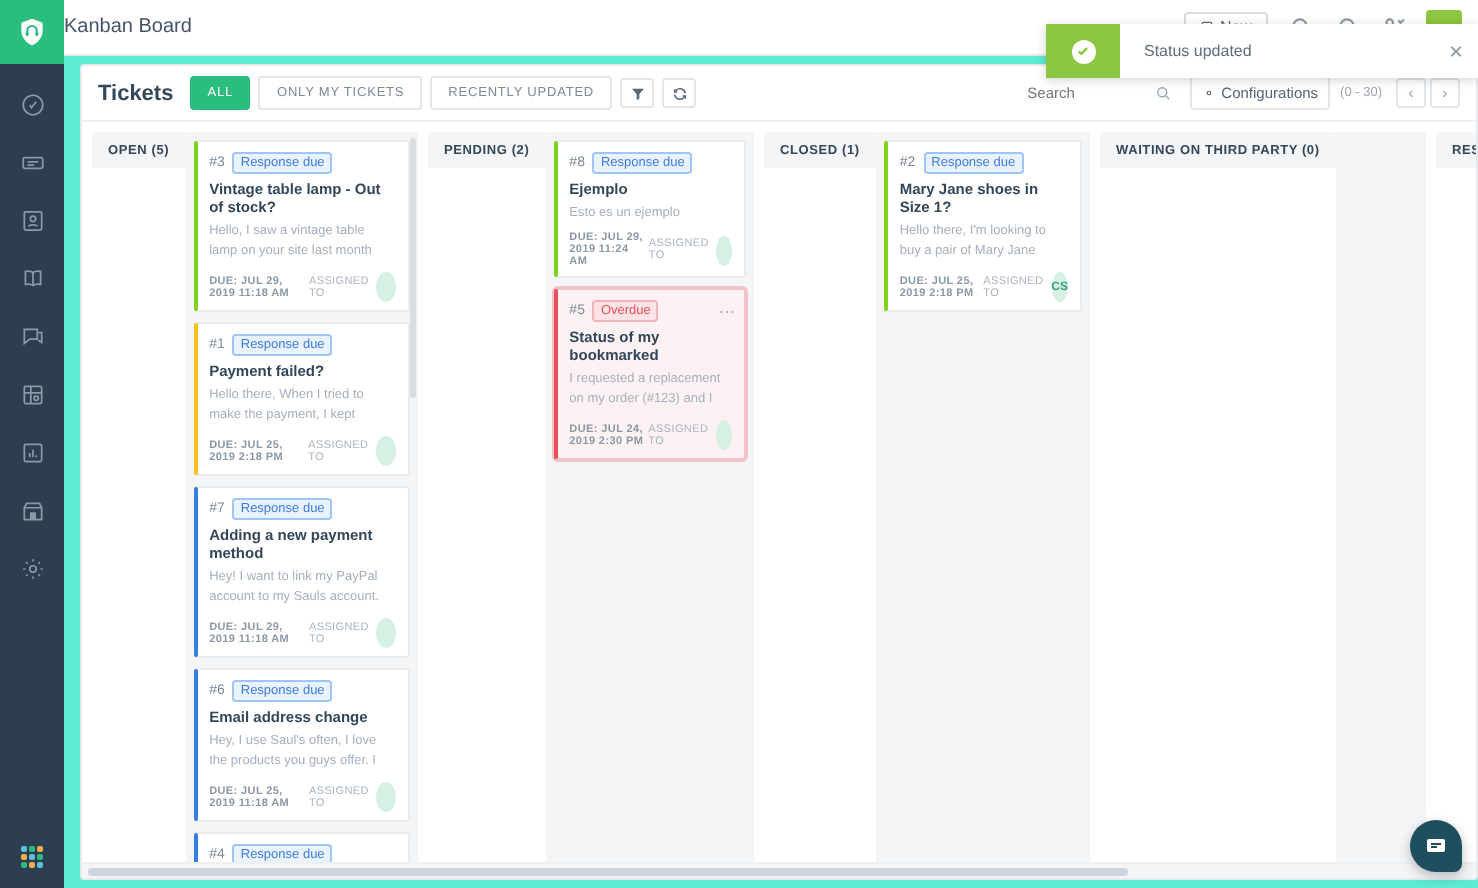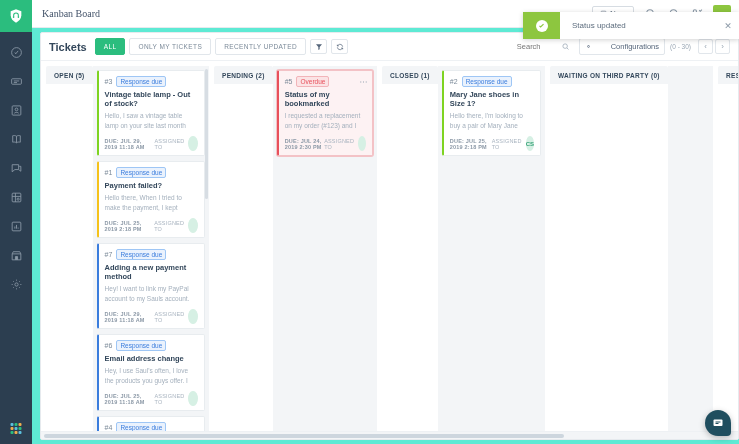--- a/index.html
+++ b/index.html
@@ -36,21 +36,21 @@
   }
   .rail-grid i { display: block; width: 3px; height: 3px; border-radius: 1px; }
 
   
   .topbar {
     position: absolute; left: 32px; top: 0; width: 707px; height: 28px;
     background: #ffffff; border-bottom: 1px solid #e6eaee;
     display: flex; align-items: center;
   }
   .topbar-title {
-    margin-left: 10px; font-size: 10px; color: #44546a; font-weight: 400; font-family: Liberation Serif, serif;
+    font-size: 10px; color: #44546a; font-weight: 400;
   }
   .topbar-right {
     margin-left: auto; display: flex; align-items: center; gap: 10px; padding-right: 8px;
   }
   .new-btn {
     display: flex; align-items: center; gap: 3px;
     border: 1px solid #d6dce2; border-radius: 2px;
     padding: 2px 7px; font-size: 8px; color: #5d6d7e; background: #fff;
     cursor: pointer;
   }
@@ -111,26 +111,26 @@
   .icon-btn {
     border: 1px solid #e1e6eb; background: #fff; width: 17px; height: 15px;
     border-radius: 2px; margin-right: 4px; cursor: pointer;
     display: flex; align-items: center; justify-content: center; color: #55657a;
   }
   .icon-btn svg { width: 8px; height: 8px; }
   .toolbar-right { margin-left: auto; display: flex; align-items: center; }
   .search-wrap { display: flex; align-items: center; margin-right: 8px; }
   .search-input {
     border: none; outline: none; font-size: 7.5px; color: #9aa7b4;
-    width: 62px; background: transparent; font-family: "Liberation Sans", sans-serif; text-align: center;
+    width: 62px; background: transparent; font-family: "Liberation Sans", sans-serif;
   }
   .search-icon { width: 11px; height: 11px; color: #9aa7b4; display:flex;align-items:center;justify-content:center;cursor:pointer;}
   .search-icon svg { width: 9px; height: 9px; }
   .cfg-btn {
-    display: flex; align-items: center; gap: 19px;
+    display: flex; align-items: center; gap: 3px;
     border: 1px solid #e1e6eb; background: #fff; border-radius: 2px;
     padding: 3px 5px; font-size: 7.5px; color: #55657a; cursor: pointer; white-space: nowrap;
   }
   .cfg-btn svg { width: 7px; height: 7px; }
   .pager-count { font-size: 6.5px; color: #9aa7b4; margin: 0 5px; white-space: nowrap; }
   .pager-btn {
     border: 1px solid #e1e6eb; background: #fff; width: 15px; height: 15px;
     border-radius: 2px; margin-left: 2px; cursor: pointer; color: #9aa7b4;
     display: flex; align-items: center; justify-content: center; font-size: 8px;
   }
@@ -456,20 +456,33 @@
                   <span class="t-id">#4</span>
                   <span class="t-tag">Response due</span>
                 </div>
               </div>
               <div class="col-scrollbar"></div>
             </div>
           </div>
           <div class="column">
             <div class="col-head">PENDING (2)</div>
             <div class="col-body">
+              <div class="ticket" style="border-left-color: rgb(126, 211, 33);">
+                <div class="t-row1">
+                  <span class="t-id">#8</span>
+                  <span class="t-tag">Response due</span>
+                </div>
+                <div class="t-title">Ejemplo</div>
+                <div class="t-desc">Esto es un ejemplo</div>
+                <div class="t-foot">
+                  <span class="t-due">DUE: JUL 29, 2019 11:24 AM</span>
+                  <span class="t-assign-label">ASSIGNED TO</span>
+                  <span class="t-avatar"></span>
+                </div>
+              </div>
               <div class="ticket overdue" style="border-left-color: rgb(232, 80, 91);">
                 <div class="t-row1">
                   <span class="t-id">#5</span>
                   <span class="t-tag overdue">Overdue</span>
                   <span class="t-kebab">⋮</span>
                 </div>
                 <div class="t-title">Status of my bookmarked</div>
                 <div class="t-desc">I requested a replacement on my order (#123) and I was told that it would take two working days to have</div>
                 <div class="t-foot">
                   <span class="t-due">DUE: JUL 24, 2019 2:30 PM</span>

